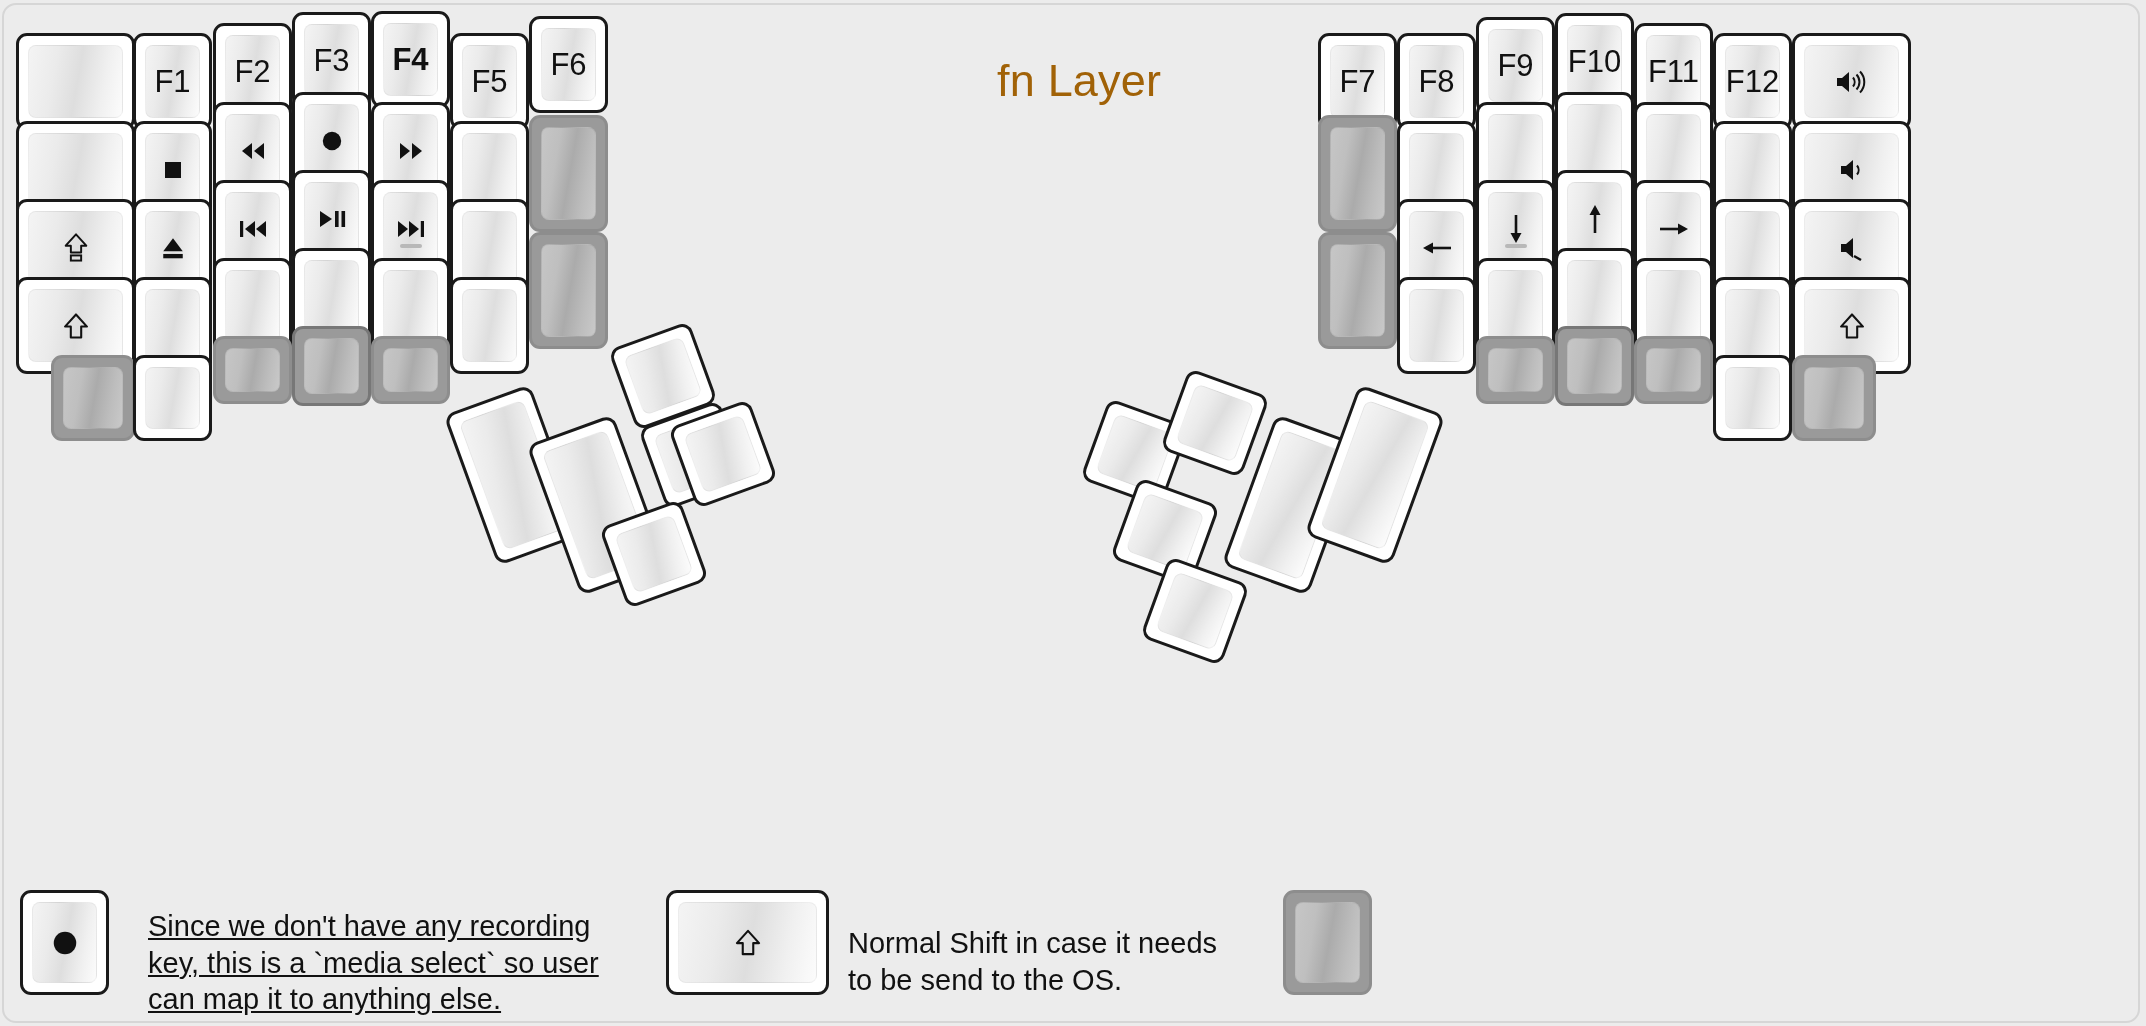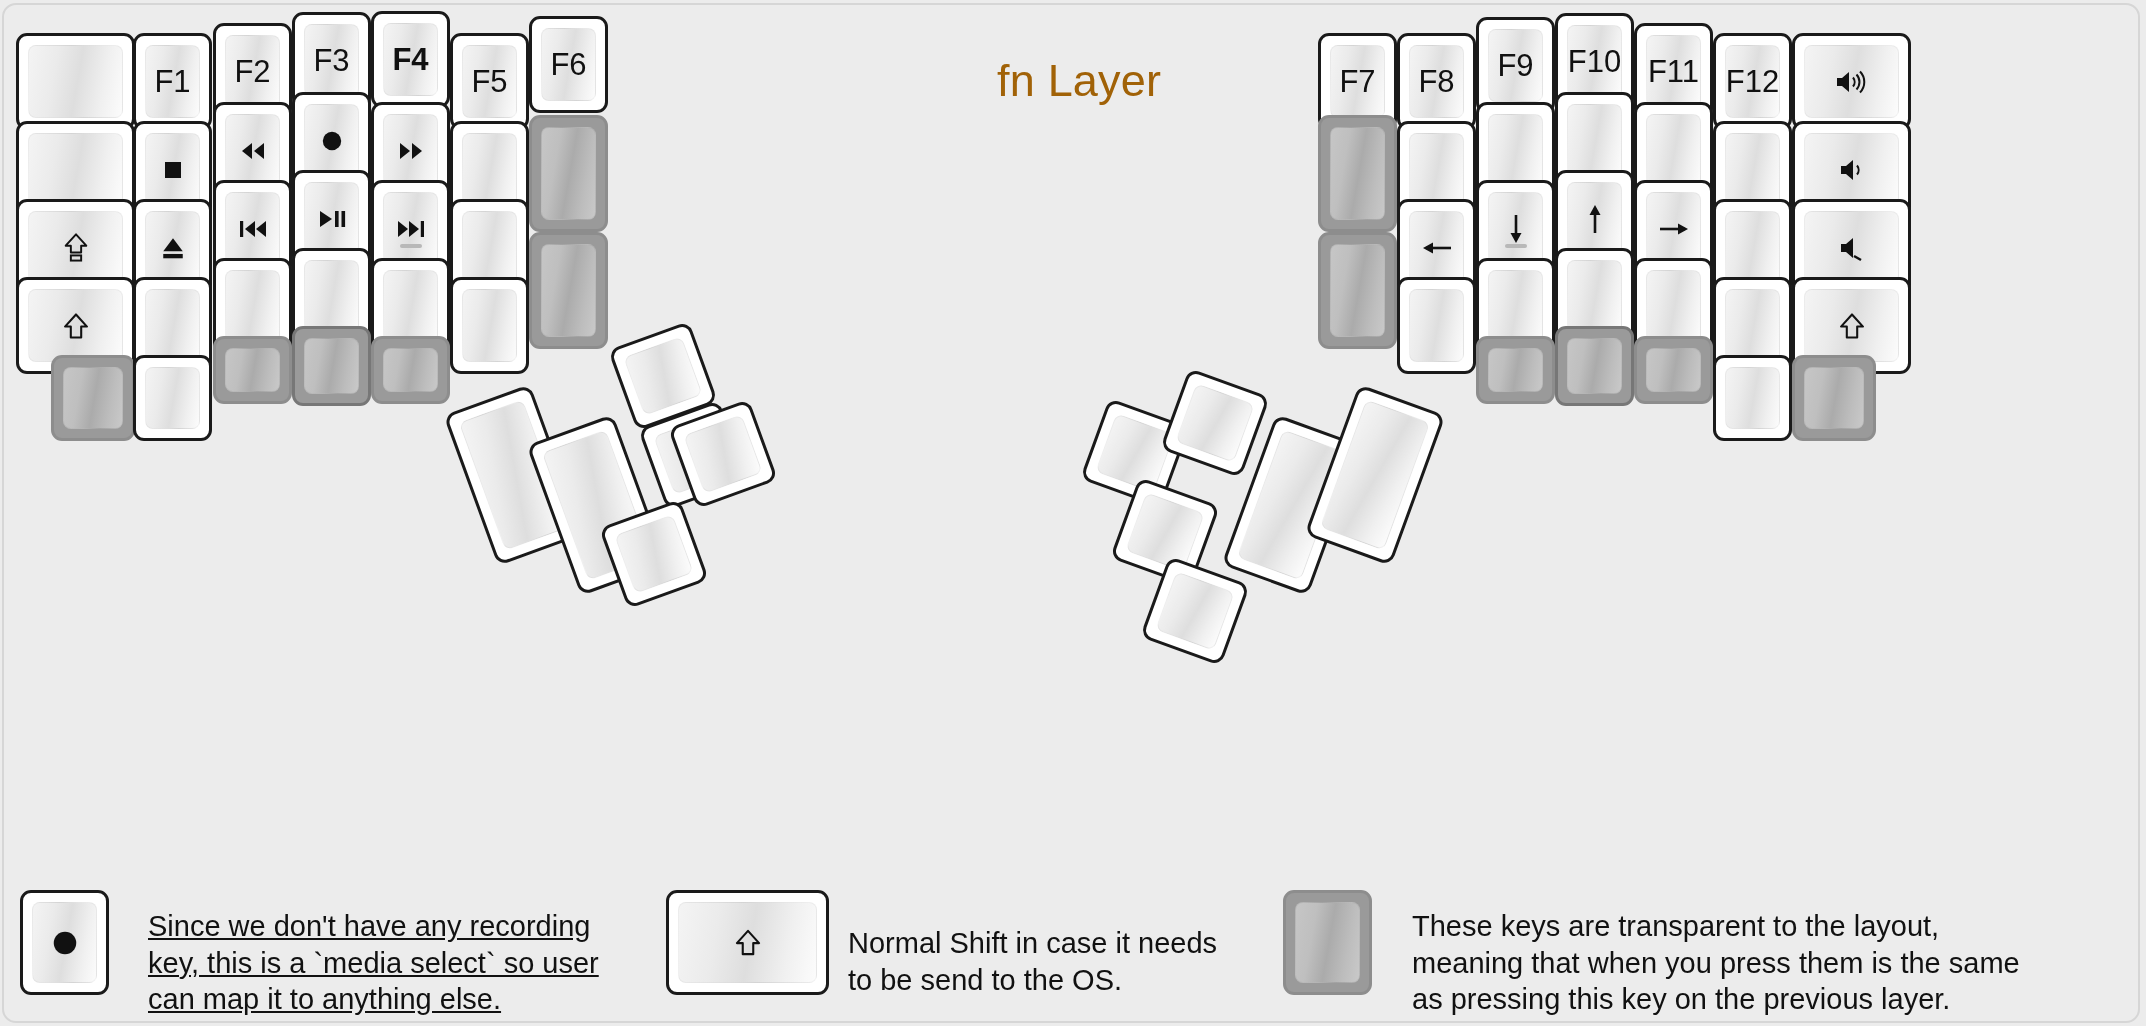--- a/index.html
+++ b/index.html
@@ -489,16 +489,13 @@
         </svg>
       </span>
     </div>
   </div>
   <div class="legtext" style="left:848px;top:925px;width:440px;">Normal Shift in case it needs
 to be send to the OS.</div>
 
   <div class="key trans" style="left:1283px;top:890px;width:89px;height:105px;">
     <div class="top"></div>
   </div>
-  <div class="legtext" style="left:1412px;top:908px;width:720px;">These keys are transparent to the layout,
-meaning that when you press them is the same
-as pressing this key on the previous layer.</div>
 </div>
 
 </body></html>

